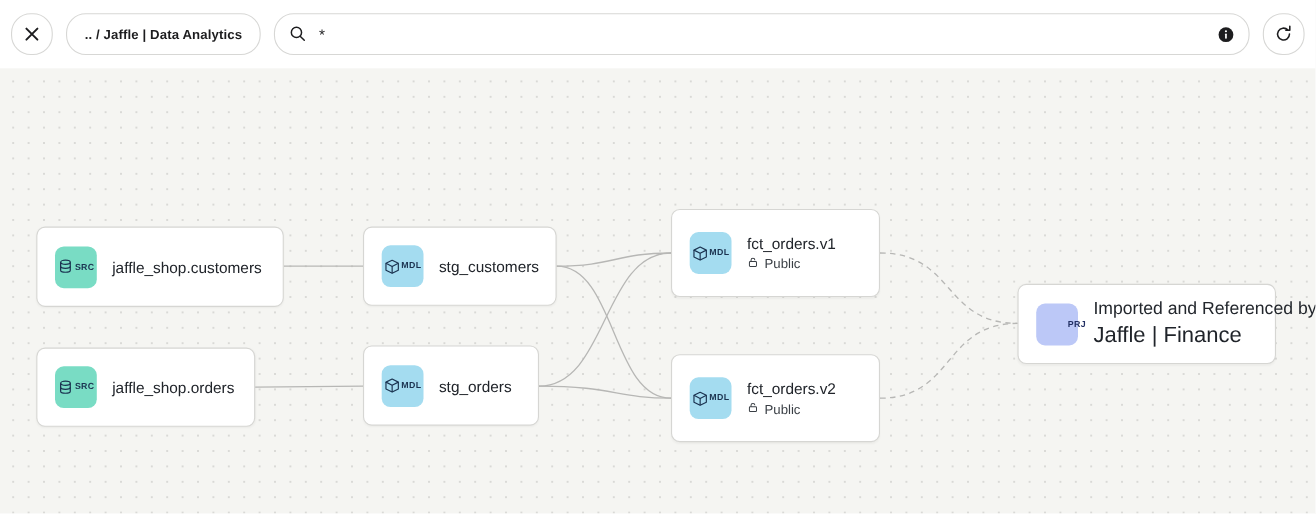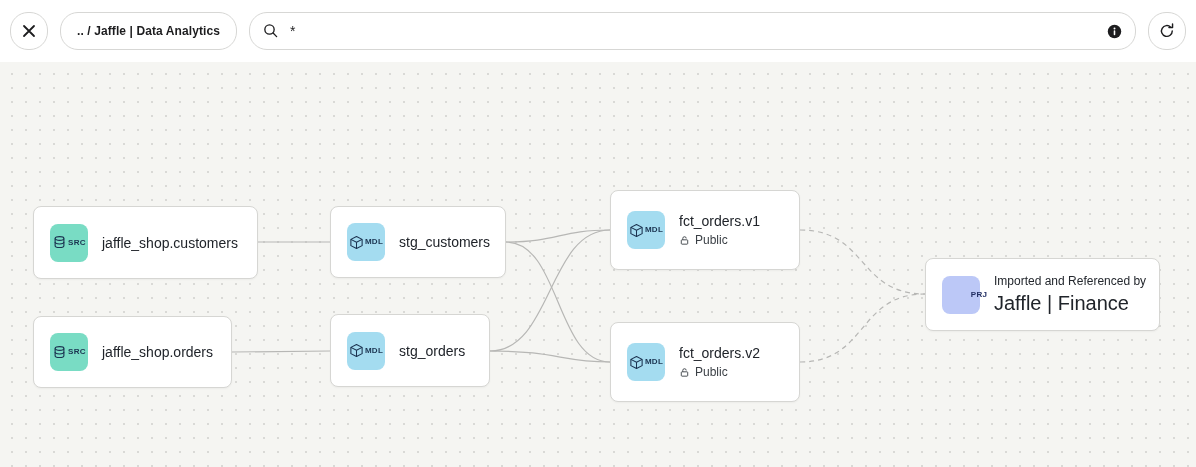--- a/index.html
+++ b/index.html
@@ -113,23 +113,23 @@
     font-weight: 700;
     letter-spacing: .3px;
     line-height: 1;
   }
   .chip-src { background: var(--src-chip, #79dcc4); }
   .chip-mdl { background: var(--mdl-chip, #a4dcf0); }
   .chip-prj { background: var(--prj-chip, #bcc8f7); color: #222f63; gap: 36px; }
 
   .node-label { font-size: 14px; color: #20242a; white-space: nowrap; }
   .node-body { display: flex; flex-direction: column; gap: 4px; }
-  .badge-row { display: flex; align-items: center; gap: 5px; }
+  .badge-row { display: flex; align-items: flex-start; gap: 5px; }
   .badge-row .badge-text { font-size: 12px; color: #3a3f45; }
-  .node-sublabel { font-size: 12px; color: #23272d; white-space: nowrap; }
+  .node-sublabel { font-size: 16px; color: #23272d; white-space: nowrap; }
   .node-label-lg { font-size: 20px; color: #20242a; white-space: nowrap; }
 
   
   .n1 { left: 33px;  top: 206px; width: 225px; height: 73px; }
   .n2 { left: 33px;  top: 316px; width: 199px; height: 72px; }
   .n3 { left: 330px; top: 206px; width: 176px; height: 72px; }
   .n4 { left: 330px; top: 314px; width: 160px; height: 73px; }
   .n5 { left: 610px; top: 190px; width: 190px; height: 80px; }
   .n6 { left: 610px; top: 322px; width: 190px; height: 80px; }
   .n7 { left: 925px; top: 258px; width: 235px; height: 73px; }

